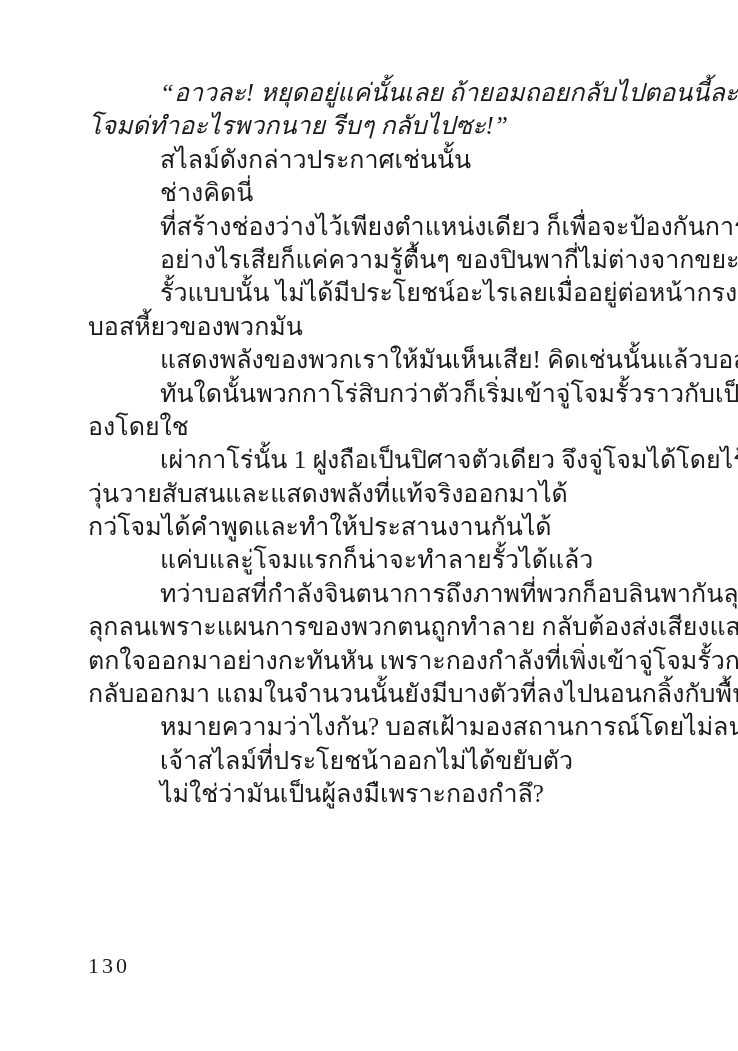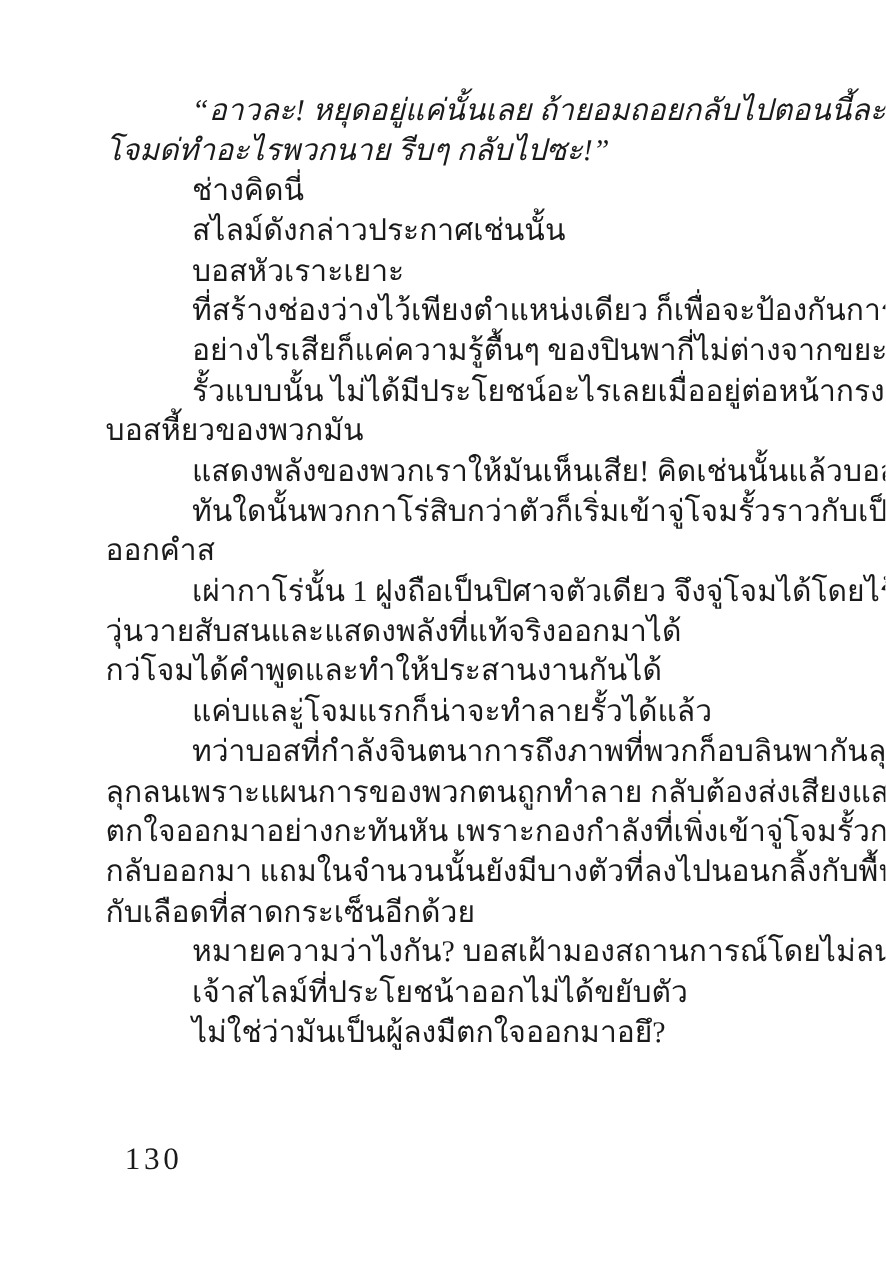--- a/index.html
+++ b/index.html
@@ -32,51 +32,49 @@
     padding-left: 72px;
   }
   .line.italic {
     font-style: italic;
   }
   .bold {
     font-weight: bold;
   }
   .page-number {
     position: absolute;
-    left: 104px;
+    left: 88px;
     top: 952px;
-    font-size: 26px;
+    font-size: 22px;
     letter-spacing: 3px;
     line-height: 28px;
   }
 </style>
 </head>
 <body>
 
 <div class="page">
   <div class="text-block">
       <div class="line indent italic"><span>“อาวละ! หยุดอยู่แค่นั้นเลย ถ้ายอมถอยกลับไปตอนนี้ละก็เรา</span></div>
       <div class="line italic"><span>โจมด่ทำอะไรพวกนาย รีบๆ กลับไปซะ!”</span></div>
+      <div class="line indent"><span>สไลม์ดังกล่าวประกาศเช่นนั้น</span></div>
       <div class="line indent"><span>ช่างคิดนี่</span></div>
-      <div class="line indent"><span>สไลม์ดังกล่าวประกาศเช่นนั้น</span></div>
-      <div class="line indent"><span>บอสหัวเราะเยาะ</span></div>
       <div class="line indent"><span>ที่สร้างช่องว่างไว้เพียงตำแหน่งเดียว  ก็เพื่อจะป้องกันการถูก</span></div>
       <div class="line indent"><span>อย่างไรเสียก็แค่ความรู้ตื้นๆ ของปินพากี่ไม่ต่างจากขยะ</span></div>
       <div class="line indent"><span>รั้วแบบนั้น ไม่ได้มีประโยชน์อะไรเลยเมื่ออยู่ต่อหน้ากรงเล็บและ</span></div>
       <div class="line"><span>บอสหี้ยวของพวกมัน</span></div>
       <div class="line indent"><span>แสดงพลังของพวกเราให้มันเห็นเสีย! คิดเช่นนั้นแล้วบอสก็ออกคำสั่ง</span></div>
       <div class="line indent"><span>ทันใดนั้นพวกกาโร่สิบกว่าตัวก็เริ่มเข้าจู่โจมรั้วราวกับเป็นมือเท้า</span></div>
-      <div class="line"><span>ออกคำส</span></div>
+      <div class="line"><span>องโดยใช</span></div>
       <div class="line indent"><span>เผ่ากาโร่นั้น 1 ฝูงถือเป็นปิศาจตัวเดียว จึงจู่โจมได้โดยไร้ความ</span></div>
       <div class="line"><span>วุ่นวายสับสนและแสดงพลังที่แท้จริงออกมาได้</span></div>
       <div class="line"><span>กว่โจมได้คำพูดและทำให้ประสานงานกันได้</span></div>
       <div class="line indent"><span>แค่บและู่โจมแรกก็น่าจะทำลายรั้วได้แล้ว</span></div>
       <div class="line indent"><span>ทว่าบอสที่กำลังจินตนาการถึงภาพที่พวกก็อบลินพากันลุกลี้–</span></div>
       <div class="line"><span>ลุกลนเพราะแผนการของพวกตนถูกทำลาย กลับต้องส่งเสียงแสดงความ</span></div>
       <div class="line"><span>ตกใจออกมาอย่างกะทันหัน เพราะกองกำลังที่เพิ่งเข้าจู่โจมรั้วกลับถูกดีด</span></div>
       <div class="line"><span>กลับออกมา  แถมในจำนวนนั้นยังมีบางตัวที่ลงไปนอนกลิ้งกับพื้นพร้อม</span></div>
-      <div class="line"><span>กับเลือดที่สาดกระเซ็นอีกด้วย</span></div>
       <div class="line indent"><span>หมายความว่าไงกัน?  บอสเฝ้ามองสถานการณ์โดยไม่ลนลาน</span></div>
       <div class="line indent"><span>เจ้าสไลม์ที่ประโยชน้าออกไม่ได้ขยับตัว</span></div>
-      <div class="line indent"><span>ไม่ใช่ว่ามันเป็นผู้ลงมืตกใจออกมาอยึ?</span></div>
+      <div class="line indent"><span>ไม่ใช่ว่ามันเป็นผู้ลงมืเพราะกองกำลึ?</span></div>
     </div>
   <div class="page-number">130</div>
 </div>
 
 </body></html>

